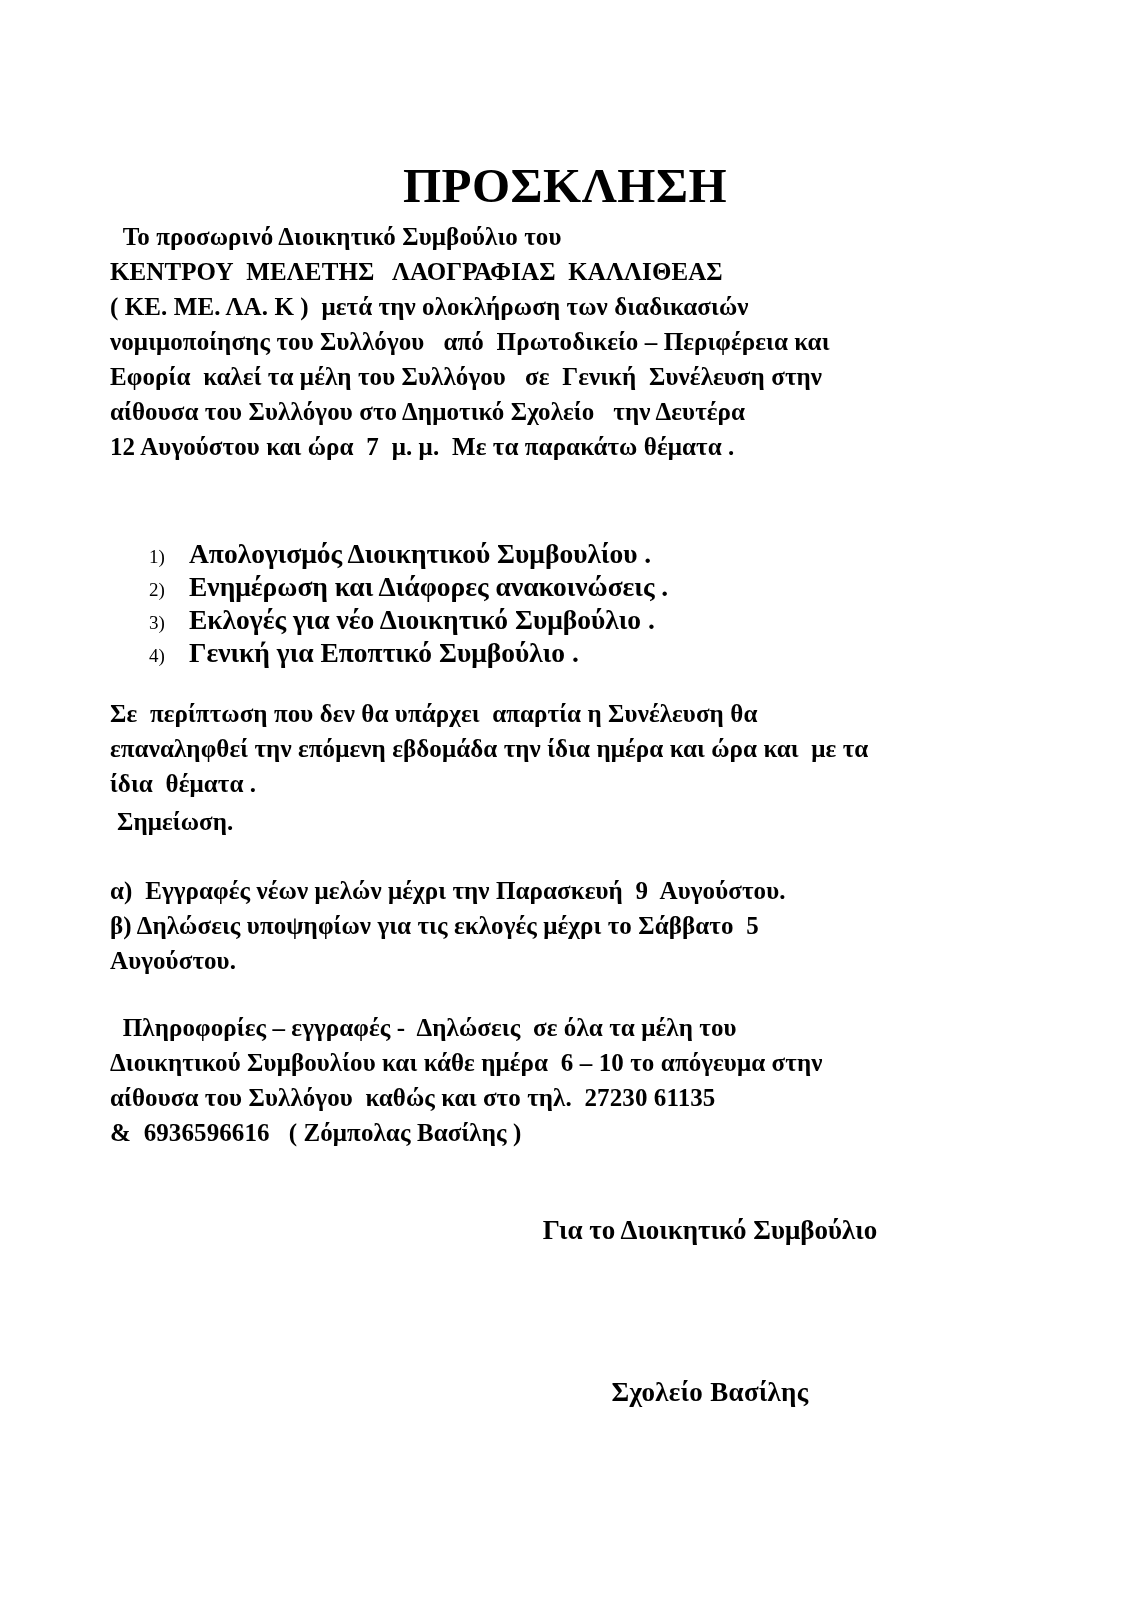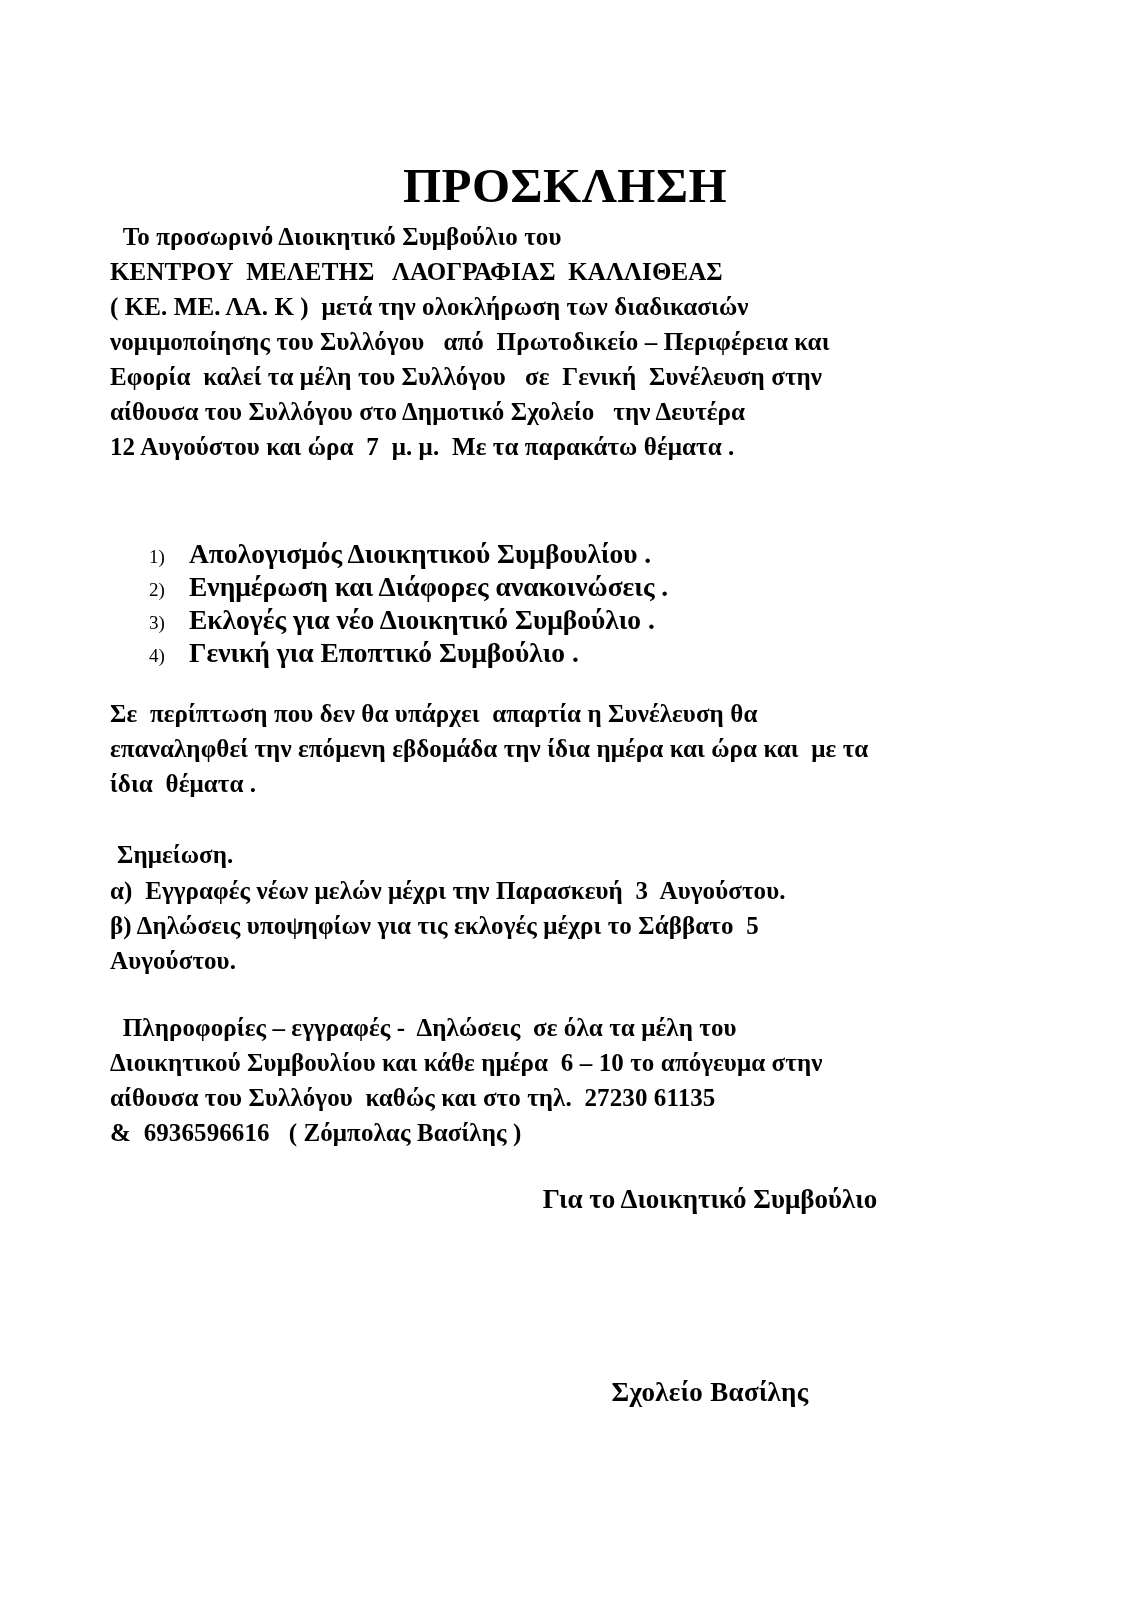--- a/index.html
+++ b/index.html
@@ -38,21 +38,21 @@
     position: absolute;
     left: 110px;
     font-size: 25px;
     font-weight: bold;
     line-height: 35px;
     white-space: pre-wrap;
     letter-spacing: 0.1px;
   }
   .intro      { top: 219px;  width: 900px; }
   .quorum     { top: 696px;  width: 890px; }
-  .note-head  { top: 837px;  left: 117px; text-align: right; }
+  .note-head  { top: 804px;  left: 117px; text-align: right; }
   .note-a     { top: 873px;  width: 900px; }
   .note-b     { top: 908px;  width: 880px; }
   .info       { top: 1010px; width: 900px; }
 
   
   .agenda {
     position: absolute;
     left: 140px;
     top: 528px;
     margin: 9px;
@@ -81,21 +81,21 @@
   .sig {
     position: absolute;
     left: 430px;
     width: 560px;
     text-align: center;
     font-size: 27px;
     font-weight: bold;
     line-height: 35px;
     white-space: nowrap;
   }
-  .sig-for   { top: 1182px; }
+  .sig-for   { top: 1213px; }
   .sig-role  { top: 1248px; }
   .sig-name  { top: 1375px; font-size: 27px; letter-spacing: 0.3px; }
 </style>
 </head>
 <body>
 
 <div id="page">
 
   <h1 class="doc-title">ΠΡΟΣΚΛΗΣΗ</h1>
 
@@ -121,21 +121,21 @@
       <span class="marker">4)</span><span class="item-text">Γενική για Εποπτικό Συμβούλιο .</span>
     </li>
   </ol>
 
   <div class="blk quorum">Σε  περίπτωση που δεν θα υπάρχει  απαρτία η Συνέλευση θα
 επαναληφθεί την επόμενη εβδομάδα την ίδια ημέρα και ώρα και  με τα
 ίδια  θέματα .</div>
 
   <div class="blk note-head">Σημείωση.</div>
 
-  <div class="blk note-a">α)  Εγγραφές νέων μελών μέχρι την Παρασκευή  3  Αυγούστου.</div>
+  <div class="blk note-a">α)  Εγγραφές νέων μελών μέχρι την Παρασκευή  9  Αυγούστου.</div>
 
   <div class="blk note-b">β) Δηλώσεις υποψηφίων για τις εκλογές μέχρι το Σάββατο  5
 Αυγούστου.</div>
 
   <div class="blk info">  Πληροφορίες – εγγραφές -  Δηλώσεις  σε όλα τα μέλη του
 Διοικητικού Συμβουλίου και κάθε ημέρα  6 – 10 το απόγευμα στην
 αίθουσα του Συλλόγου  καθώς και στο τηλ.  27230 61135
 &amp;  6936596616   ( Ζόμπολας Βασίλης )</div>
 
   <div class="sig sig-for">Για το Διοικητικό  Συμβούλιο</div>

